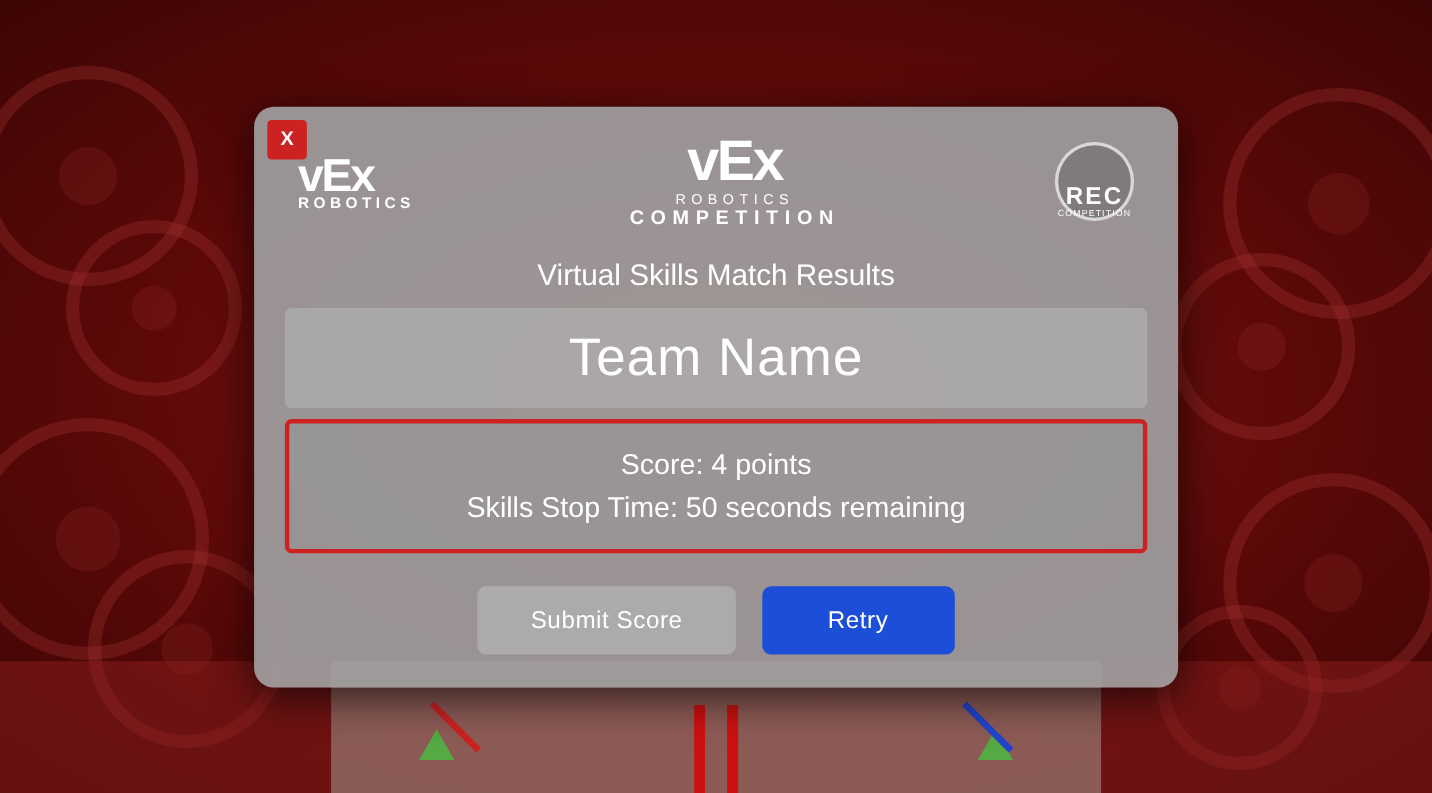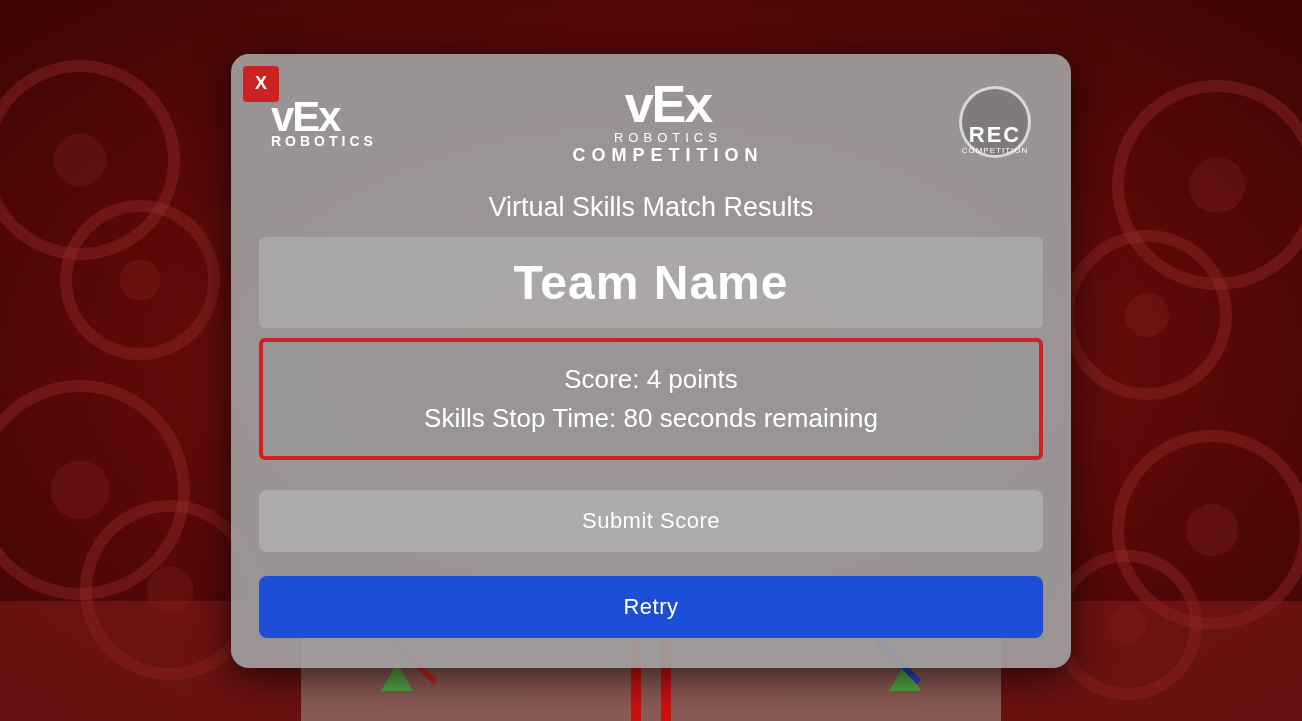--- a/index.html
+++ b/index.html
@@ -149,21 +149,21 @@
       margin: 0 28px 10px 28px;
       background: rgba(180, 180, 180, 0.6);
       border-radius: 6px;
       padding: 18px 20px;
       text-align: center;
     }
 
     .team-name-text {
       color: white;
       font-size: 48px;
-      font-weight: 700;
+      font-weight: 400;
       letter-spacing: 1px;
     }
 
     
     .score-box {
       margin: 0 28px 20px 28px;
       border: 4px solid #cc2222;
       border-radius: 6px;
       background: rgba(150, 150, 150, 0.5);
       padding: 18px 20px;
@@ -177,21 +177,20 @@
       line-height: 1.5;
       display: block;
     }
 
     
     .buttons-area {
       display: flex;
       justify-content: center;
       gap: 24px;
       padding: 10px 28px 0 28px;
-      flex-direction: column;
     }
 
     .btn-submit {
       background: rgba(180, 180, 180, 0.7);
       border: none;
       border-radius: 8px;
       color: white;
       font-size: 22px;
       padding: 18px 48px;
       cursor: pointer;
@@ -341,21 +340,21 @@
   </div>
 
   <div class="modal-title">Virtual Skills Match Results</div>
 
   <div class="team-name-box">
     <span class="team-name-text">Team Name</span>
   </div>
 
   <div class="score-box">
     <span class="score-line">Score:  4 points</span>
-    <span class="score-line">Skills Stop Time:  80 seconds remaining</span>
+    <span class="score-line">Skills Stop Time:  50 seconds remaining</span>
   </div>
 
   <div class="buttons-area">
     <button class="btn-submit">Submit Score</button>
     <button class="btn-retry">Retry</button>
   </div>
 
 </div>
 
 </body></html>

